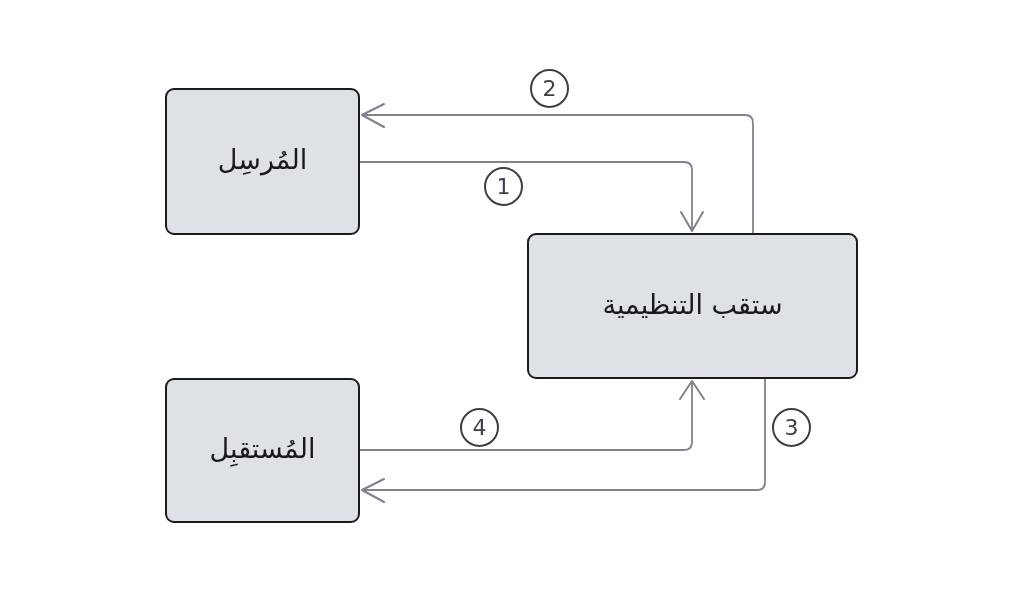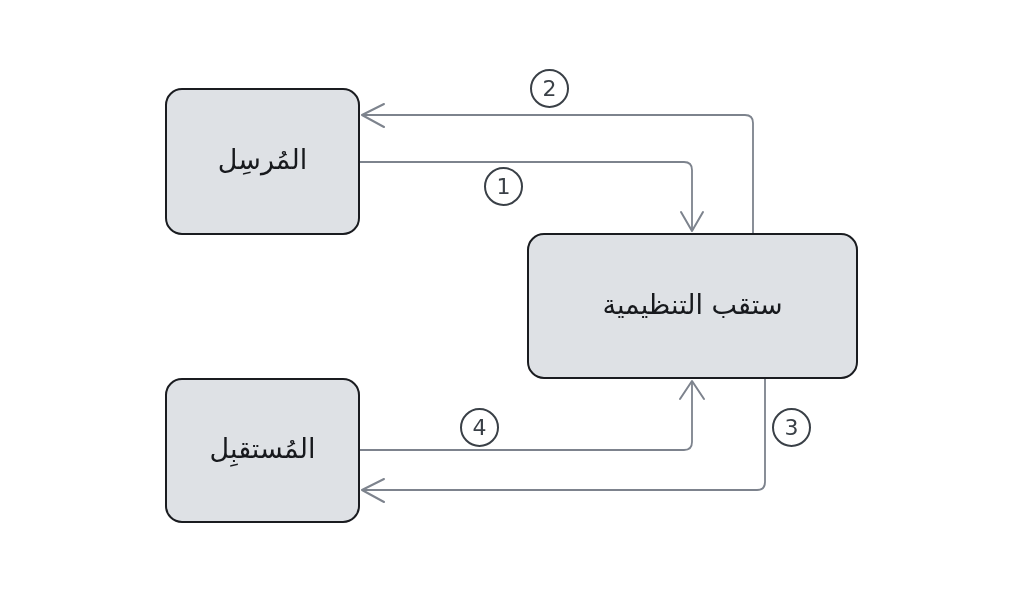--- a/index.html
+++ b/index.html
@@ -20,21 +20,21 @@
     left: 0;
     top: 0;
     width: 1024px;
     height: 590px;
   }
   .node {
     position: absolute;
     box-sizing: border-box;
     background: #dee1e5;
     border: 2.5px solid #1a1c20;
-    border-radius: 17px;
+    border-radius: 9px;
     display: flex;
     align-items: center;
     justify-content: center;
     direction: rtl;
   }
   .node-label {
     font-size: 27px;
     color: #17191d;
     white-space: nowrap;
     line-height: 1;

